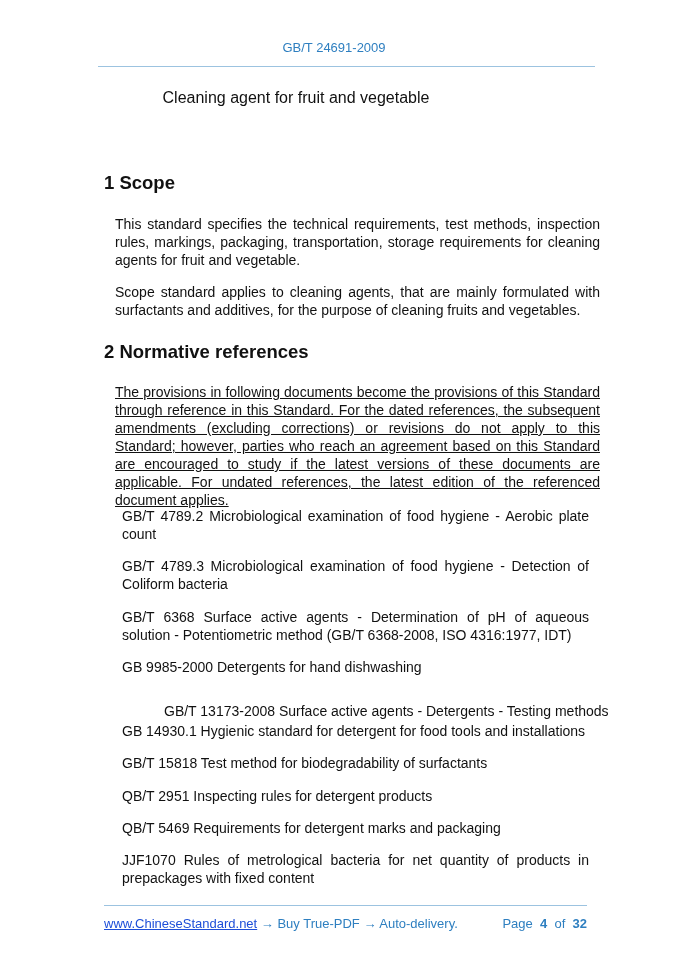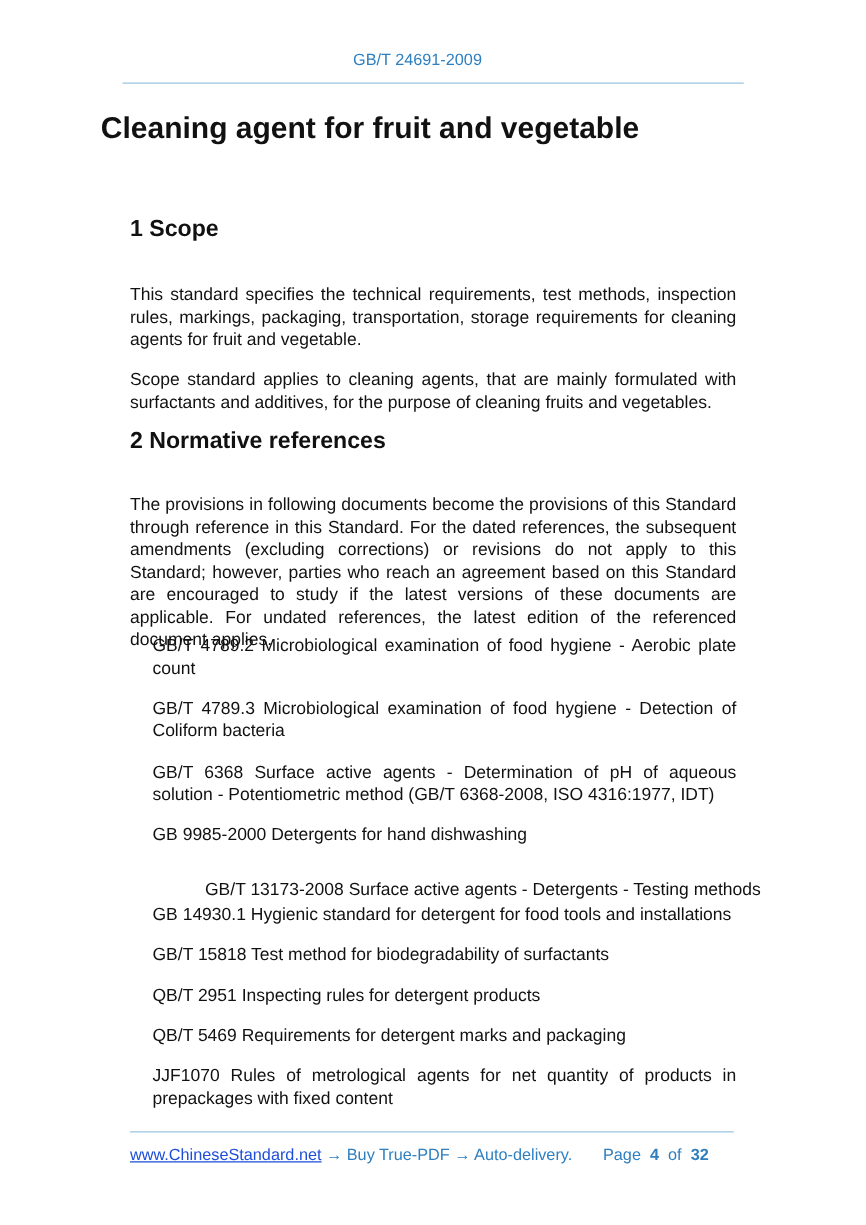--- a/index.html
+++ b/index.html
@@ -2,62 +2,62 @@
 <html><head>
 <meta charset="utf-8">
 <style>
   html, body { margin: 0; padding: 0; background: #ffffff; }
   body { width: 693px; height: 980px; position: relative; overflow: hidden;
          font-family: "Liberation Sans", sans-serif; color: #111; }
   .header { position: absolute; top: 40px; left: 0; width: 668px; text-align: center;
             font-size: 13px; color: #2e7fc0; }
   .rule-top { position: absolute; top: 66px; left: 98px; width: 497px; height: 1px; background: #9cc3e0; }
   .title { position: absolute; top: 89px; left: 0; width: 592px; text-align: center;
-           font-size: 24px; font-weight: bold; color: #111; }
-  .content { position: absolute; left: 104px; width: 485px; margin-top: 11px; }
+           font-size: 16px; font-weight: normal; color: #111; }
+  .content { position: absolute; left: 115px; width: 485px; }
   h2 { margin: 0; font-size: 18.5px; font-weight: bold; color: #111; position: absolute; left: 104px; }
   p { margin: 0; font-size: 14px; line-height: 18px; text-align: justify; }
   .ref { position: absolute; left: 122px; width: 467px; font-size: 14px; line-height: 18px; text-align: justify; }
   .rule-bottom { position: absolute; top: 905px; left: 104px; width: 483px; height: 1px; background: #9cc3e0; }
   .footer { position: absolute; top: 916px; left: 104px; width: 483px; font-size: 13px; color: #2e7fc0; }
   .footer .link { text-decoration: underline; color: #1d4ed8; }
-  .footer .page { position: absolute; right: 20px; top: 0; text-align: right; }
+  .footer .page { position: absolute; right: 0; top: 0; text-align: right; }
   .footer .page b { font-weight: bold; }
 </style>
 </head>
 <body>
 
 <div class="header">GB/T 24691-2009</div>
 <div class="rule-top"></div>
 
 <div class="title">Cleaning agent for fruit and vegetable</div>
 
 <h2 style="top:172px;">1 Scope</h2>
 <div class="content" style="top:215px;">
   <p>This standard specifies the technical requirements, test methods, inspection rules, markings, packaging, transportation, storage requirements for cleaning agents for fruit and vegetable.</p>
 </div>
 <div class="content" style="top:283px;">
   <p>Scope standard applies to cleaning agents, that are mainly formulated with surfactants and additives, for the purpose of cleaning fruits and vegetables.</p>
 </div>
 
 <h2 style="top:341px;">2 Normative references</h2>
-<div class="content" style="top:383px;">
+<div class="content" style="top:383px;text-decoration:underline;">
   <p>The provisions in following documents become the provisions of this Standard through reference in this Standard. For the dated references, the subsequent amendments (excluding corrections) or revisions do not apply to this Standard; however, parties who reach an agreement based on this Standard are encouraged to study if the latest versions of these documents are applicable. For undated references, the latest edition of the referenced document applies.</p>
 </div>
 
 <div class="ref" style="top:507px;">GB/T 4789.2 Microbiological examination of food hygiene - Aerobic plate count</div>
 <div class="ref" style="top:557px;">GB/T 4789.3 Microbiological examination of food hygiene - Detection of Coliform bacteria</div>
 <div class="ref" style="top:608px;">GB/T 6368 Surface active agents - Determination of pH of aqueous solution - Potentiometric method (GB/T 6368-2008, ISO 4316:1977, IDT)</div>
 <div class="ref" style="top:658px;">GB 9985-2000 Detergents for hand dishwashing</div>
 <div class="ref" style="top:702px;margin-left:42px;">GB/T 13173-2008 Surface active agents - Detergents - Testing methods</div>
 <div class="ref" style="top:722px;">GB 14930.1 Hygienic standard for detergent for food tools and installations</div>
 <div class="ref" style="top:754px;">GB/T 15818 Test method for biodegradability of surfactants</div>
 <div class="ref" style="top:787px;">QB/T 2951 Inspecting rules for detergent products</div>
 <div class="ref" style="top:819px;">QB/T 5469 Requirements for detergent marks and packaging</div>
-<div class="ref" style="top:851px;">JJF1070 Rules of metrological agents for net quantity of products in prepackages with fixed content</div>
+<div class="ref" style="top:851px;">JJF1070 Rules of metrological bacteria for net quantity of products in prepackages with fixed content</div>
 
 <div class="rule-bottom"></div>
 <div class="footer">
   <span class="link">www.ChineseStandard.net</span><span> → Buy True-PDF → Auto-delivery.</span>
   <span class="page">
     <span>Page</span>&nbsp;
     <b>4</b>&nbsp;
     <span>of</span>&nbsp;
     <b>32</b>
   </span>

